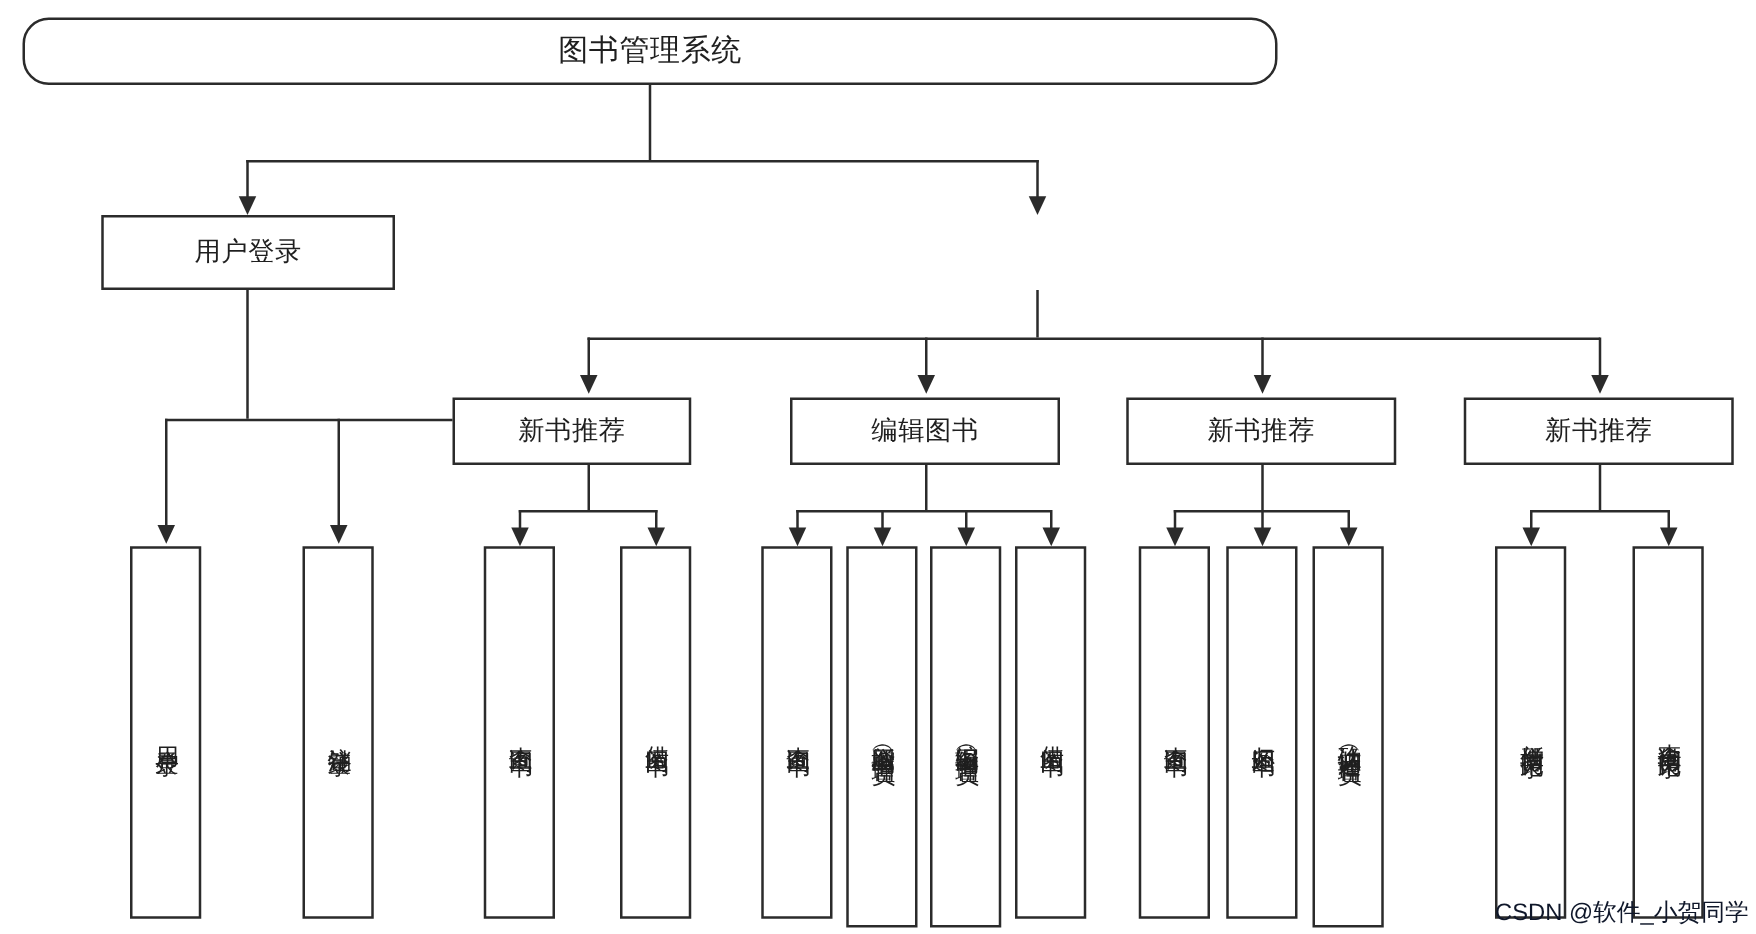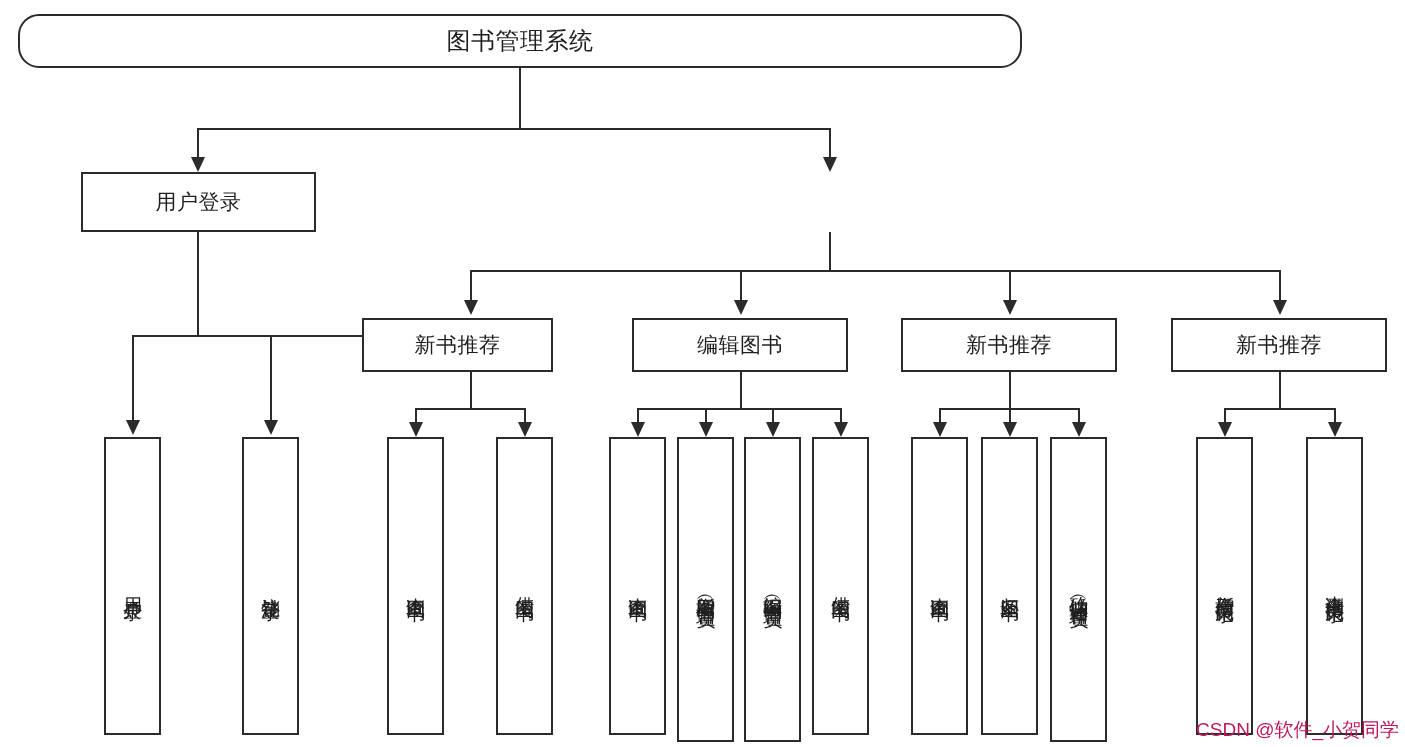--- a/index.html
+++ b/index.html
@@ -62,21 +62,21 @@
     border-left:7px solid transparent;
     border-right:7px solid transparent;
     border-top:15px solid #2b2b2b;
   }
   
   #watermark{
     position:absolute;
     right:6px;
     bottom:4px;
     font-size:19px;
-    color:#be185d;
+    color:#0f172a;
     white-space:nowrap;
     pointer-events:none;
     font-family:"Liberation Sans","DejaVu Sans",sans-serif;
   }
 </style>
 </head>
 <body>
 
 <div id="diagram-root">
 

